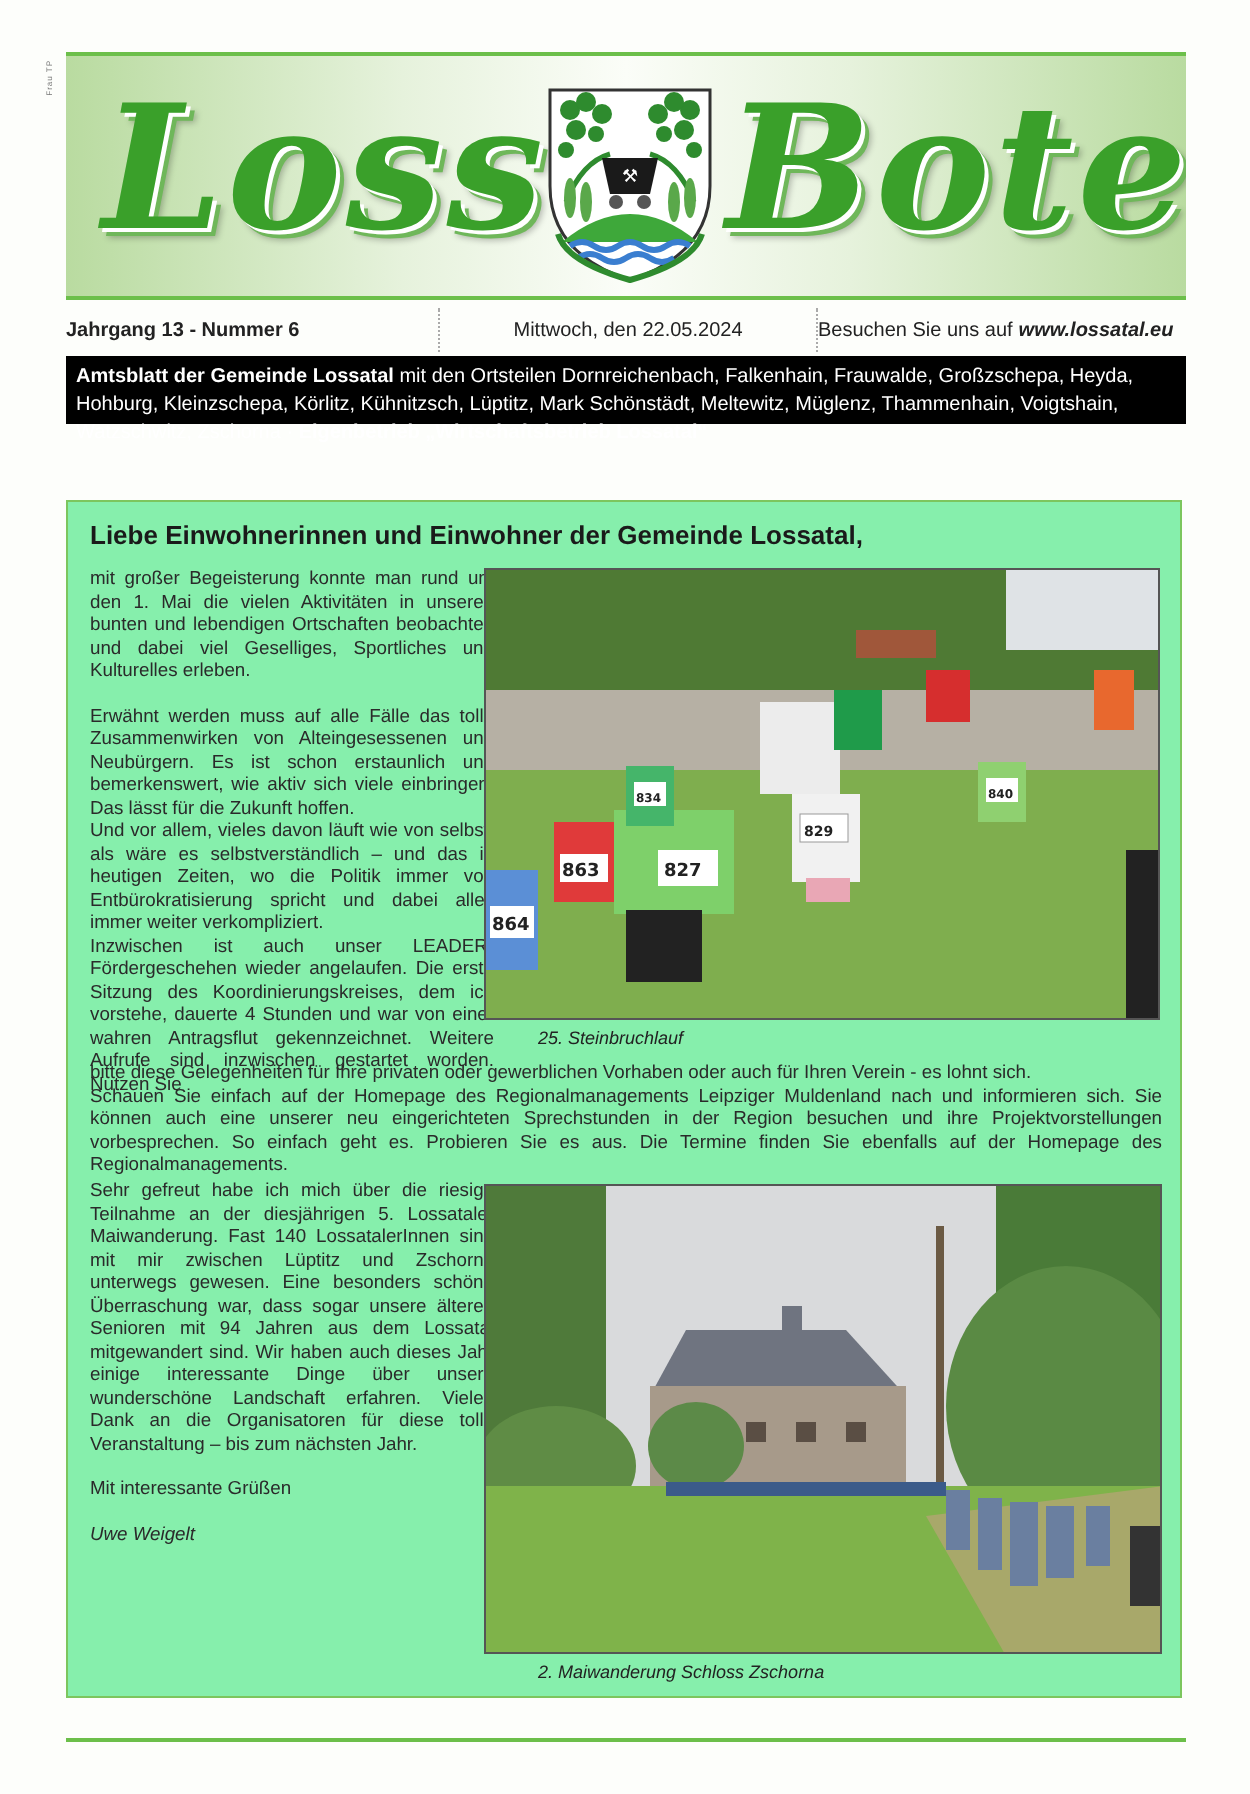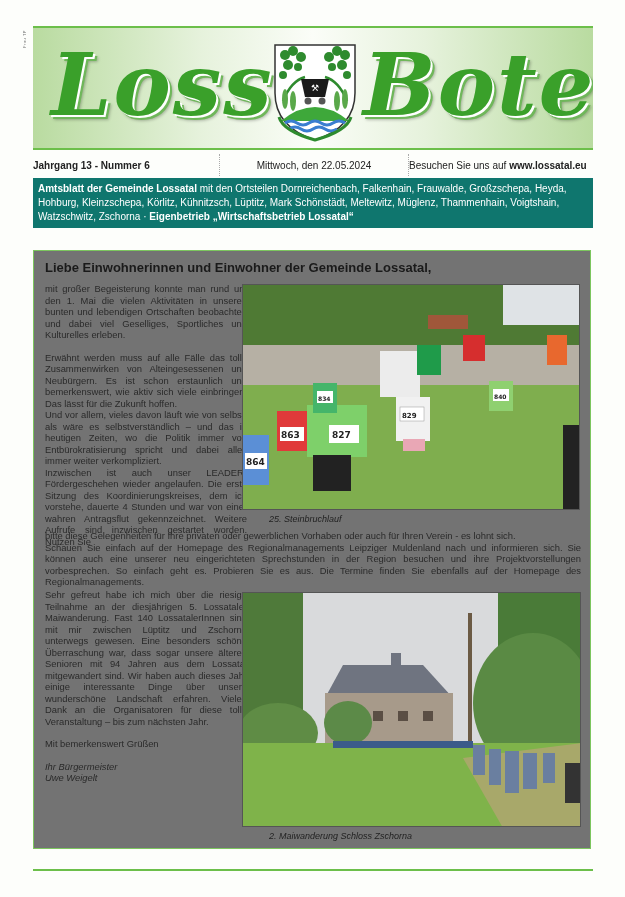--- a/index.html
+++ b/index.html
@@ -17,27 +17,27 @@
     text-shadow: 2px 2px 0 #ffffff, 4px 4px 0 #6fb75a, 5px 5px 3px rgba(0,0,0,0.25); line-height: 1; }
   .title-left { left: 18px; }
   .title-right { left: 330px; }
   .coat { position: absolute; left: 238px; top: 13px; width: 88px; height: 102px; }
 
   .infobar { position: absolute; left: 33px; top: 154px; width: 560px; height: 22px; display: flex; align-items: center; font-size: 10px; }
   .infobar .cell { position: relative; height: 100%; display: flex; align-items: center; }
   .infobar .c1 { width: 186px; font-weight: bold; }
   .infobar .c2 { width: 190px; justify-content: center; font-weight: normal; border-left: 1px dotted #aaa; border-right: 1px dotted #aaa; }
   .infobar .c3 { width: 184px; justify-content: flex-start; white-space: nowrap; }
-  .infobar .c3 b { margin-left: 3px; }
-
-  .green-band { position: absolute; left: 33px; top: 178px; width: 560px; height: 50px; background: #0f766e; color: #fff;
+  .infobar .c3 b { margin-left: 3px; font-style: italic; }
+
+  .green-band { position: absolute; left: 33px; top: 178px; width: 560px; height: 34px; background: #000000; color: #fff;
     font-size: 10px; line-height: 14px; padding: 4px 5px; }
   .green-band b { font-weight: bold; }
 
-  .article { position: absolute; left: 33px; top: 250px; width: 558px; height: 599px; border: 1.5px solid #7cc65e; background: #737373; }
+  .article { position: absolute; left: 33px; top: 250px; width: 558px; height: 599px; border: 1.5px solid #7cc65e; background: #86efac; }
   .headline { position: absolute; left: 11px; top: 9px; font-size: 13px; font-weight: bold; color: #1a1a1a; }
   .col { position: absolute; font-size: 9.4px; line-height: 11.5px; color: #2a2a2a; text-align: justify; hyphens: auto; }
   .col p { margin: 0; }
   .col .gap { height: 11px; }
   .col-a { left: 11px; top: 32px; width: 202px; }
   .full-a { left: 11px; top: 279px; width: 536px; }
   .col-b { left: 11px; top: 338px; width: 202px; }
   .sig { font-style: italic; }
 
   .photo { position: absolute; overflow: hidden; border: 1px solid #555; }
@@ -162,23 +162,22 @@
   <div class="caption cap-1">25. Steinbruchlauf</div>
 
   <div class="col full-a">
     <p>bitte diese Gelegenheiten für Ihre privaten oder gewerblichen Vorhaben oder auch für Ihren Verein - es lohnt sich.</p>
     <p>Schauen Sie einfach auf der Homepage des Regionalmanagements Leipziger Muldenland nach und informieren sich. Sie können auch eine unserer neu eingerichteten Sprechstunden in der Region besuchen und ihre Projektvorstellungen vorbesprechen. So einfach geht es. Probieren Sie es aus. Die Termine finden Sie ebenfalls auf der Homepage des Regionalmanagements.</p>
   </div>
 
   <div class="col col-b">
     <p>Sehr gefreut habe ich mich über die riesige Teilnahme an der diesjährigen 5. Lossataler Maiwanderung. Fast 140 LossatalerInnen sind mit mir zwischen Lüptitz und Zschorna unterwegs gewesen. Eine besonders schöne Überraschung war, dass sogar unsere älteren Senioren mit 94 Jahren aus dem Lossatal mitgewandert sind. Wir haben auch dieses Jahr einige interessante Dinge über unsere wunderschöne Landschaft erfahren. Vielen Dank an die Organisatoren für diese tolle Veranstaltung – bis zum nächsten Jahr.</p>
     <div class="gap"></div>
-    <p>Mit bemerkenswert Grüßen</p>
+    <p>Mit interessante Grüßen</p>
     <div class="gap"></div>
-    <p class="sig">Ihr Bürgermeister</p>
     <p class="sig">Uwe Weigelt</p>
   </div>
 
   <div class="photo photo-2">
     <svg width="339" height="235" viewBox="0 0 339 235">
       <rect width="339" height="235" fill="#d9dadc"></rect>
       <rect x="0" y="0" width="60" height="170" fill="#4f7a3a"></rect>
       <ellipse cx="35" cy="140" rx="40" ry="30" fill="#5f8c45"></ellipse>
       <rect x="255" y="0" width="84" height="170" fill="#4a7b38"></rect>
       <ellipse cx="290" cy="110" rx="60" ry="70" fill="#5a8a44"></ellipse>

